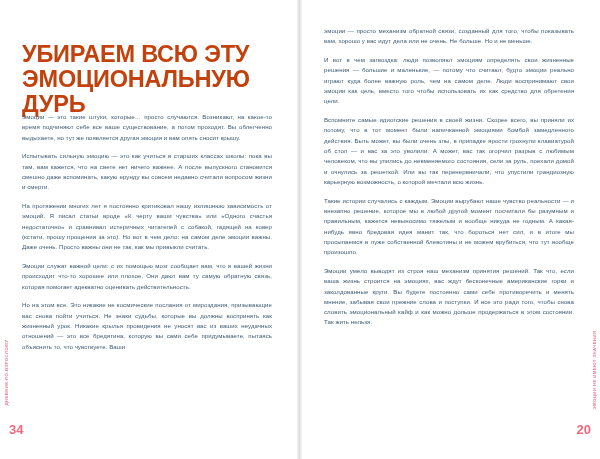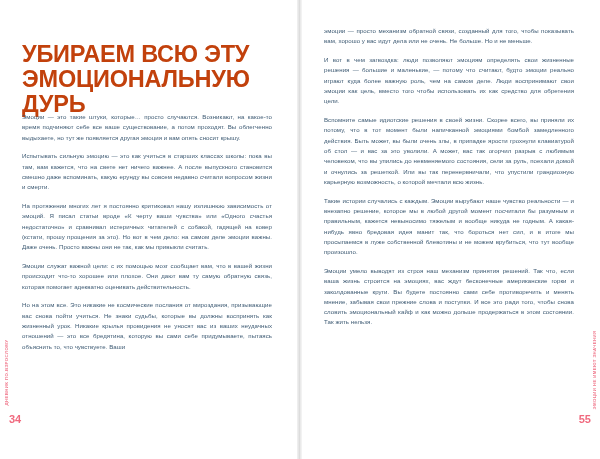--- a/index.html
+++ b/index.html
@@ -125,23 +125,23 @@
     top: 375px;
     width: 64px;
     transform: rotate(-90deg);
     transform-origin: center center;
     text-align: right;
   }
 
   
   .folio {
     position: absolute;
-    bottom: 34px;
+    bottom: 22px;
     color: #f0697e;
-    font-size: 11px;
+    font-size: 13px;
     font-weight: bold;
     z-index: 6;
   }
   #folio-left  { left: 9px; }
   #folio-right { right: 9px; }
 </style>
 </head>
 <body>
 
 <div id="spread">
@@ -166,15 +166,15 @@
     <p class="para">Вспомните самые идиотские решения в своей жизни. Скорее всего, вы приняли их потому, что в тот момент были напичканной эмоциями бомбой замедленного действия. Быть может, вы были очень злы, в припадке ярости грохнули клавиатурой об стол — и вас за это уволили. А может, вас так огорчил разрыв с любимым человеком, что вы упились до невменяемого состояния, сели за руль, поехали домой и очнулись за решеткой. Или вы так перенервничали, что упустили грандиозную карьерную возможность, о которой мечтали всю жизнь.</p>
     <p class="para">Такие истории случались с каждым. Эмоции вырубают наше чувство реальности — и внезапно решение, которое мы в любой другой момент посчитали бы разумным и правильным, кажется невыносимо тяжелым и вообще никуда не годным. А какая-нибудь явно бредовая идея манит так, что бороться нет сил, и в итоге мы просыпаемся в луже собственной блевотины и не можем врубиться, что тут вообще произошло.</p>
     <p class="para">Эмоции умело выводят из строя наш механизм принятия решений. Так что, если ваша жизнь строится на эмоциях, вас ждут бесконечные американские горки и заколдованные круги. Вы будете постоянно сами себе противоречить и менять мнение, забывая свои прежние слова и поступки. И все это ради того, чтобы снова словить эмоциональный кайф и как можно дольше продержаться в этом состоянии. Так жить нельзя.</p>
   </div>
 
 
   <div class="side-label" id="side-label-left">дневник по-взрослому</div>
   <div class="side-label" id="side-label-right">эмоции не имеют значения</div>
 
   <div class="folio" id="folio-left">34</div>
-  <div class="folio" id="folio-right">55</div>
+  <div class="folio" id="folio-right">20</div>
 
 </div>
 
 </body></html>

